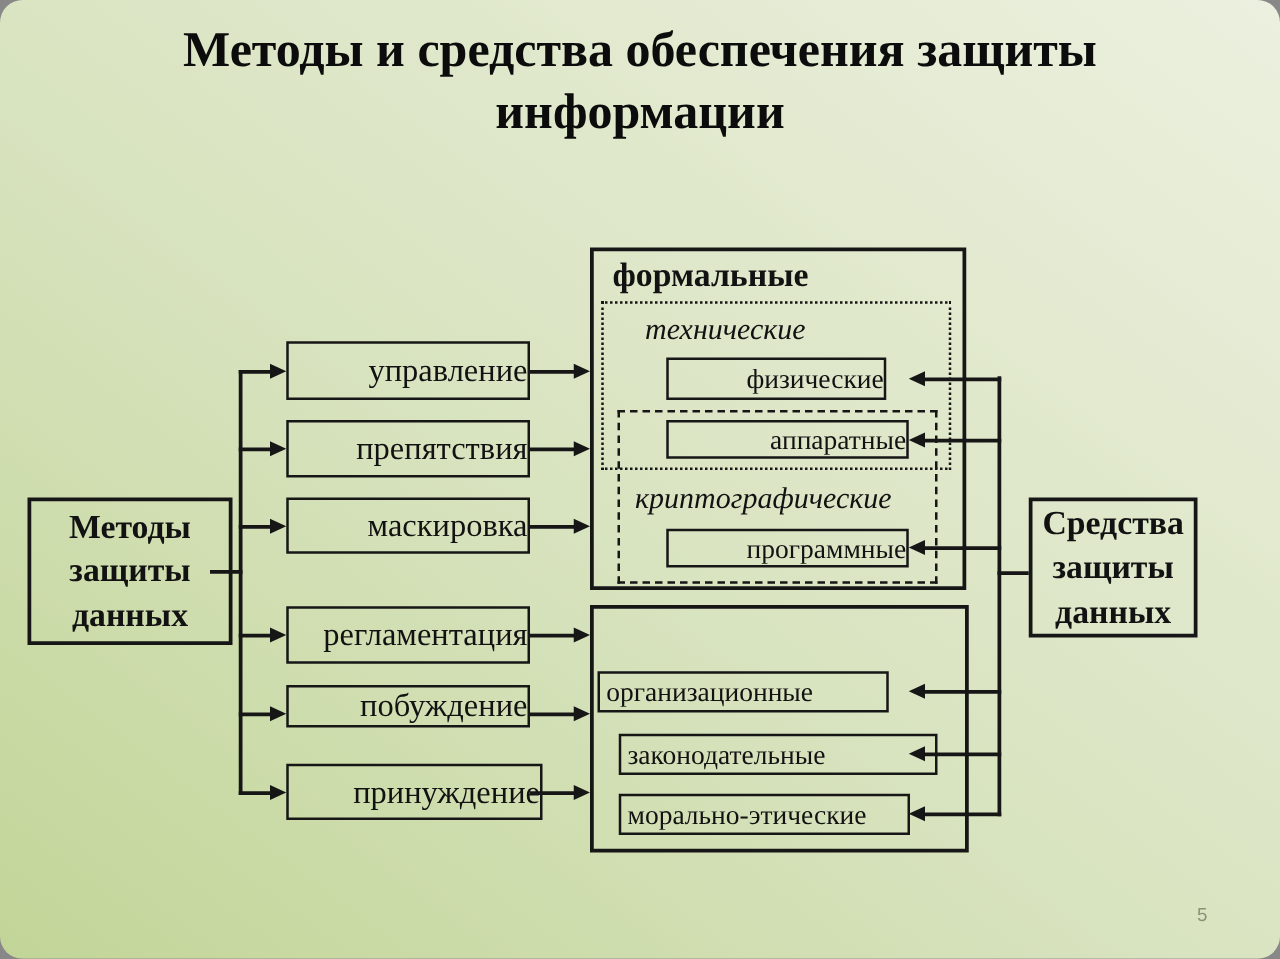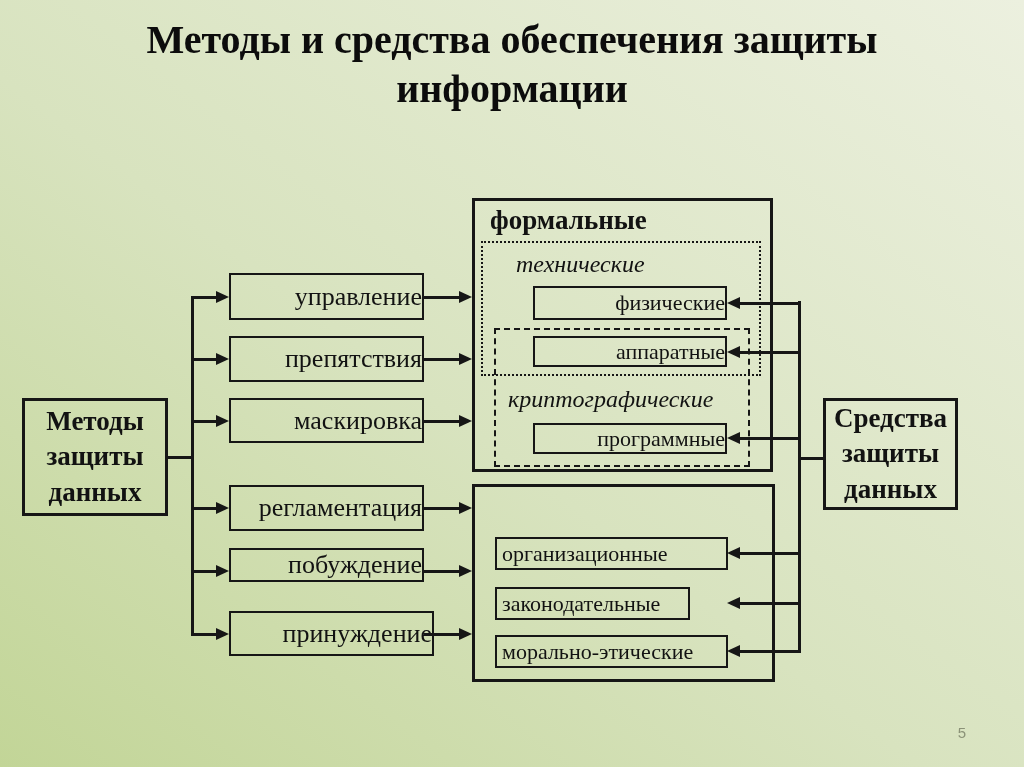--- a/index.html
+++ b/index.html
@@ -6,20 +6,21 @@
   body { background: #888; }
 
   .slide {
     position: relative;
     width: 1024px;
     height: 767px;
     overflow: hidden;
     background: linear-gradient(to top right, #c2d597 0%, #d8e3bf 45%, #ecf0df 100%);
     font-family: "Liberation Serif", "DejaVu Serif", serif;
     color: #121212;
+    border-radius: 18px;
   }
 
   .title {
     position: absolute;
     top: 16px;
     left: 62px;
     width: 900px;
     margin: 0;
     text-align: center;
     font-size: 40px;
@@ -33,21 +34,21 @@
     position: absolute;
     box-sizing: border-box;
     border: 3px solid #161616;
     display: flex;
     align-items: center;
     justify-content: flex-end;
     text-align: center;
   }
 
   .main-box { font-weight: bold; font-size: 27px; line-height: 1.32; }
-  .methods-main { left: 22px;  top: 398px; width: 146px; height: 118px; }
+  .methods-main { left: 22px;  top: 398px; width: 164px; height: 118px; }
   .means-main   { left: 823px; top: 398px; width: 135px; height: 112px; }
 
   .method { border-width: 2.5px; font-size: 26px; }
   .m0 { left: 229px; top: 273px; width: 195px; height: 47px; }
   .m1 { left: 229px; top: 336px; width: 195px; height: 46px; }
   .m2 { left: 229px; top: 398px; width: 195px; height: 45px; }
   .m3 { left: 229px; top: 485px; width: 195px; height: 46px; }
   .m4 { left: 229px; top: 548px; width: 195px; height: 34px; }
   .m5 { left: 229px; top: 611px; width: 205px; height: 45px; }
 
@@ -60,25 +61,25 @@
     left: 481px; top: 241px; width: 280px; height: 135px;
     border: 2px dotted #161616;
   }
   .crypto-box {
     position: absolute; box-sizing: border-box;
     left: 494px; top: 328px; width: 256px; height: 139px;
     border: 2px dashed #161616;
   }
 
   .inner { border-width: 2.5px; font-size: 22px; }
-  .f0 { left: 533px; top: 286px; width: 194px; height: 34px; }
+  .f0 { left: 533px; top: 286px; width: 176px; height: 34px; }
   .f1 { left: 533px; top: 336px; width: 194px; height: 31px; }
   .f2 { left: 533px; top: 423px; width: 194px; height: 31px; }
-  .i0 { left: 495px; top: 537px; width: 233px; height: 33px; }
-  .i1 { left: 495px; top: 587px; width: 195px; height: 33px; }
+  .i0 { left: 478px; top: 537px; width: 233px; height: 33px; }
+  .i1 { left: 495px; top: 587px; width: 255px; height: 33px; }
   .i2 { left: 495px; top: 635px; width: 233px; height: 33px; }
   .left-text { justify-content: flex-start; text-align: left; padding-left: 5px; }
 
   
   .lbl { position: absolute; white-space: nowrap; }
   .bold-lbl { font-weight: bold; font-size: 27px; }
   .ital-lbl { font-style: italic; font-size: 24px; }
   .formal-lbl    { left: 490px; top: 205px; }
   .informal-lbl  { left: 489px; top: 503px; font-size: 26px; }
   .technical-lbl { left: 516px; top: 251px; }

